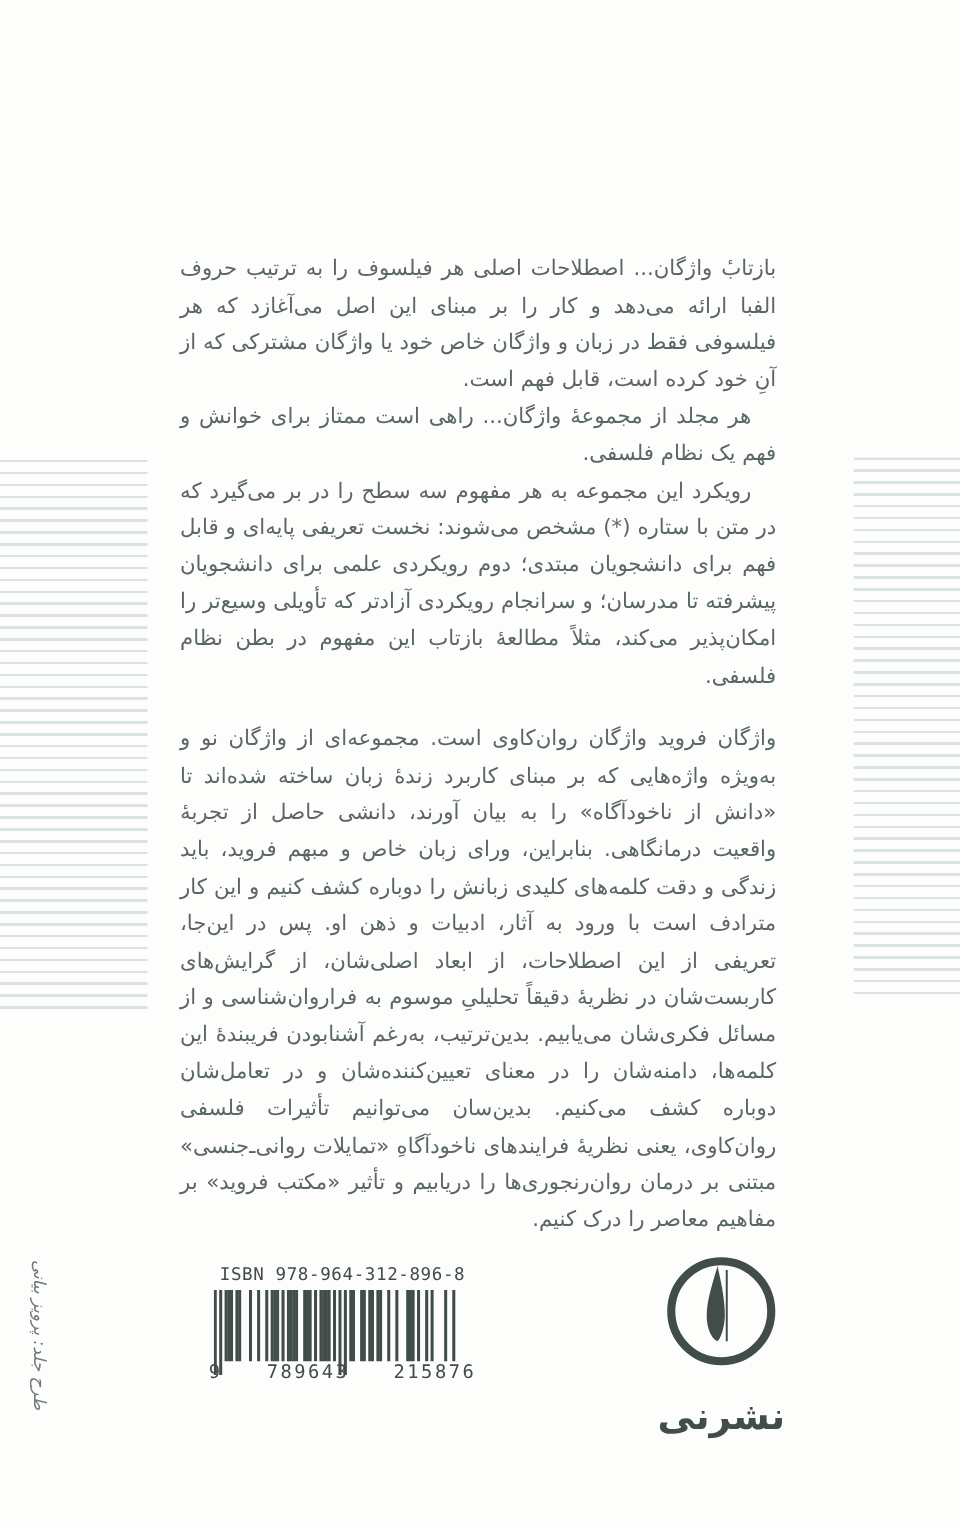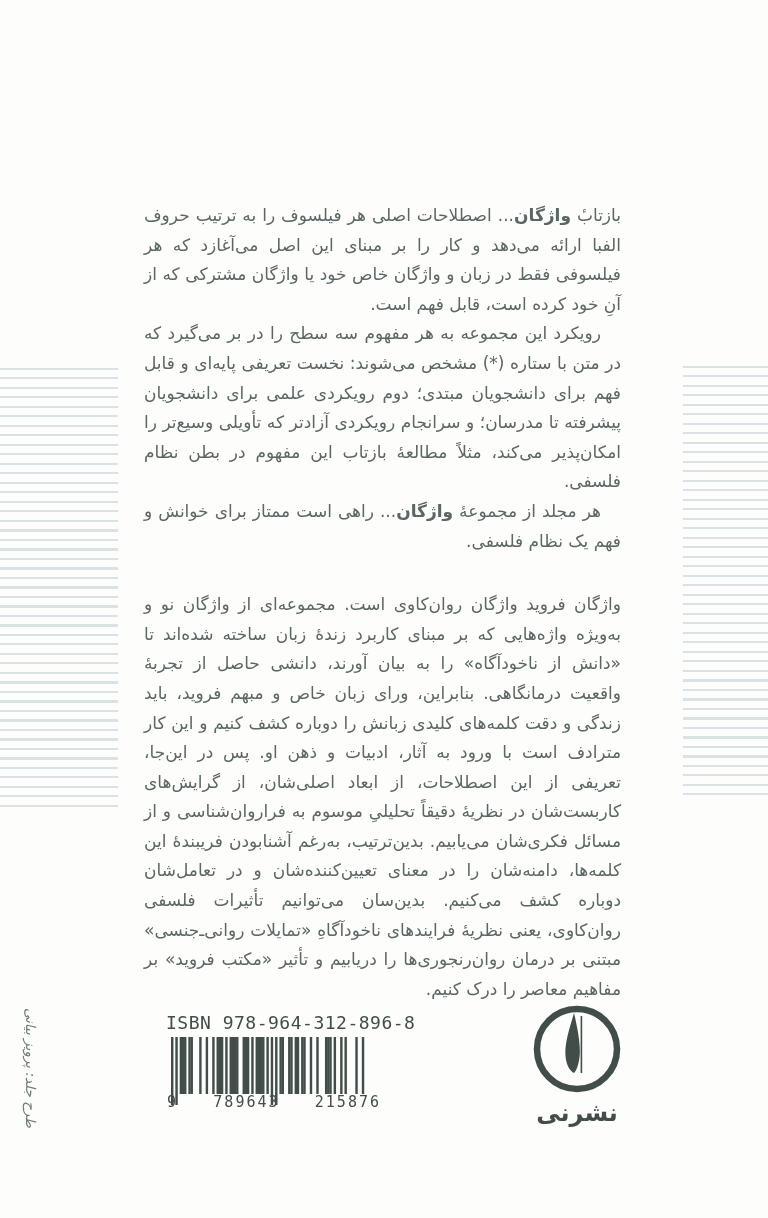--- a/index.html
+++ b/index.html
@@ -33,22 +33,22 @@
     top:201px; right:147px; width:477px;
     direction:rtl;
     text-align:justify;
     color:var(--body,#5a6763);
     font-size:17px;
     line-height:29.6px;
     letter-spacing:0;
   }
   .text-block p { margin:0; }
   .text-block p.indent { text-indent:20px; }
-  .text-block p.gap { margin-top:34px; }
-  .text-block .b { font-weight:bold; color:var(--body,#5a6763); }
+  .text-block p.gap { margin-top:21px; }
+  .text-block .b { font-weight:normal; color:var(--body,#5a6763); }
 
   
   .handwritten {
     position:absolute;
     left:-57px; top:1048px;
     width:176px; height:40px;
     transform:rotate(90deg);
     direction:rtl;
     text-align:center;
     line-height:40px;
@@ -60,21 +60,21 @@
 
   
   .barcode-block {
     position:absolute;
     left:166px; top:1012px; width:216px;
     text-align:center;
     color:var(--ink,#414d49);
   }
   .isbn-label {
     font-family:"DejaVu Sans Mono", monospace;
-    font-size:18px;
+    font-size:14px;
     letter-spacing:0.5px;
     white-space:nowrap;
     color:var(--ink,#414d49);
   }
   .barcode-svg { display:block; margin:4px auto 0; }
   .barcode-digits {
     display:flex;
     justify-content:space-between;
     align-items:flex-end;
     padding:0 1px;
@@ -87,41 +87,41 @@
 
   
   .publisher {
     position:absolute;
     left:524px; top:1004px; width:106px;
     text-align:center;
     color:var(--ink,#414d49);
   }
   .publisher-logo { display:block; margin:0 auto; }
   .publisher-name {
-    margin-top:3px;
-    font-size:24px;
+    margin-top:20px;
+    font-size:30px;
     font-weight:bold;
     direction:rtl;
     color:var(--ink,#414d49);
   }
 </style>
 </head>
 <body>
 
 <div class="page" style="--bg: #fdfdfc; --ink: #414d49; --body: #5a6763; --stripe: #d9e3e5;">
 
   <div class="stripes stripes-left"></div>
   <div class="stripes stripes-right"></div>
 
   <div class="handwritten">طرح جلد: پرویز بیانی</div>
 
   <main class="text-block">
     <p><span>بازتابٔ </span><span class="b">واژگان</span><span>... اصطلاحات اصلی هر فیلسوف را به ترتیب حروف الفبا ارائه می‌دهد و کار را بر مبنای این اصل می‌آغازد که هر فیلسوفی فقط در زبان و واژگان خاص خود یا واژگان مشترکی که از آنِ خود کرده است، قابل فهم است.</span></p>
+    <p class="indent"><span>هر مجلد از مجموعهٔ </span><span class="b">واژگان</span><span>... راهی است ممتاز برای خوانش و فهم یک نظام فلسفی.</span></p>
     <p class="indent"><span>رویکرد این مجموعه به هر مفهوم سه سطح را در بر می‌گیرد که در متن با ستاره (*) مشخص می‌شوند: نخست تعریفی پایه‌ای و قابل فهم برای دانشجویان مبتدی؛ دوم رویکردی علمی برای دانشجویان پیشرفته تا مدرسان؛ و سرانجام رویکردی آزادتر که تأویلی وسیع‌تر را امکان‌پذیر می‌کند، مثلاً مطالعهٔ بازتاب این مفهوم در بطن نظام فلسفی.</span></p>
-    <p class="indent"><span>هر مجلد از مجموعهٔ </span><span class="b">واژگان</span><span>... راهی است ممتاز برای خوانش و فهم یک نظام فلسفی.</span></p>
     <p class="gap"><span>واژگان فروید واژگان روان‌کاوی است. مجموعه‌ای از واژگان نو و به‌ویژه واژه‌هایی که بر مبنای کاربرد زندهٔ زبان ساخته شده‌اند تا «دانش از ناخودآگاه» را به بیان آورند، دانشی حاصل از تجربهٔ واقعیت درمانگاهی. بنابراین، ورای زبان خاص و مبهم فروید، باید زندگی و دقت کلمه‌های کلیدی زبانش را دوباره کشف کنیم و این کار مترادف است با ورود به آثار، ادبیات و ذهن او. پس در این‌جا، تعریفی از این اصطلاحات، از ابعاد اصلی‌شان، از گرایش‌های کاربست‌شان در نظریهٔ دقیقاً تحلیلیِ موسوم به فراروان‌شناسی و از مسائل فکری‌شان می‌یابیم. بدین‌ترتیب، به‌رغم آشنابودن فریبندهٔ این کلمه‌ها، دامنه‌شان را در معنای تعیین‌کننده‌شان و در تعامل‌شان دوباره کشف می‌کنیم. بدین‌سان می‌توانیم تأثیرات فلسفی روان‌کاوی، یعنی نظریهٔ فرایندهای ناخودآگاهِ «تمایلات روانی‌ـ‌جنسی» مبتنی بر درمان روان‌رنجوری‌ها را دریابیم و تأثیر «مکتب فروید» بر مفاهیم معاصر را درک کنیم.</span></p>
   </main>
 
   <div class="barcode-block">
     <div class="isbn-label">ISBN 978-964-312-896-8</div>
     <svg id="barcode" class="barcode-svg" width="206" height="68" viewBox="0 0 206 68">
         <rect x="0.00" y="0" width="2.42" height="68" fill="#414d49"></rect>
         <rect x="4.34" y="0" width="2.42" height="68" fill="#414d49"></rect>
         <rect x="8.67" y="0" width="2.42" height="57" fill="#414d49"></rect>
         <rect x="10.84" y="0" width="2.42" height="57" fill="#414d49"></rect>

